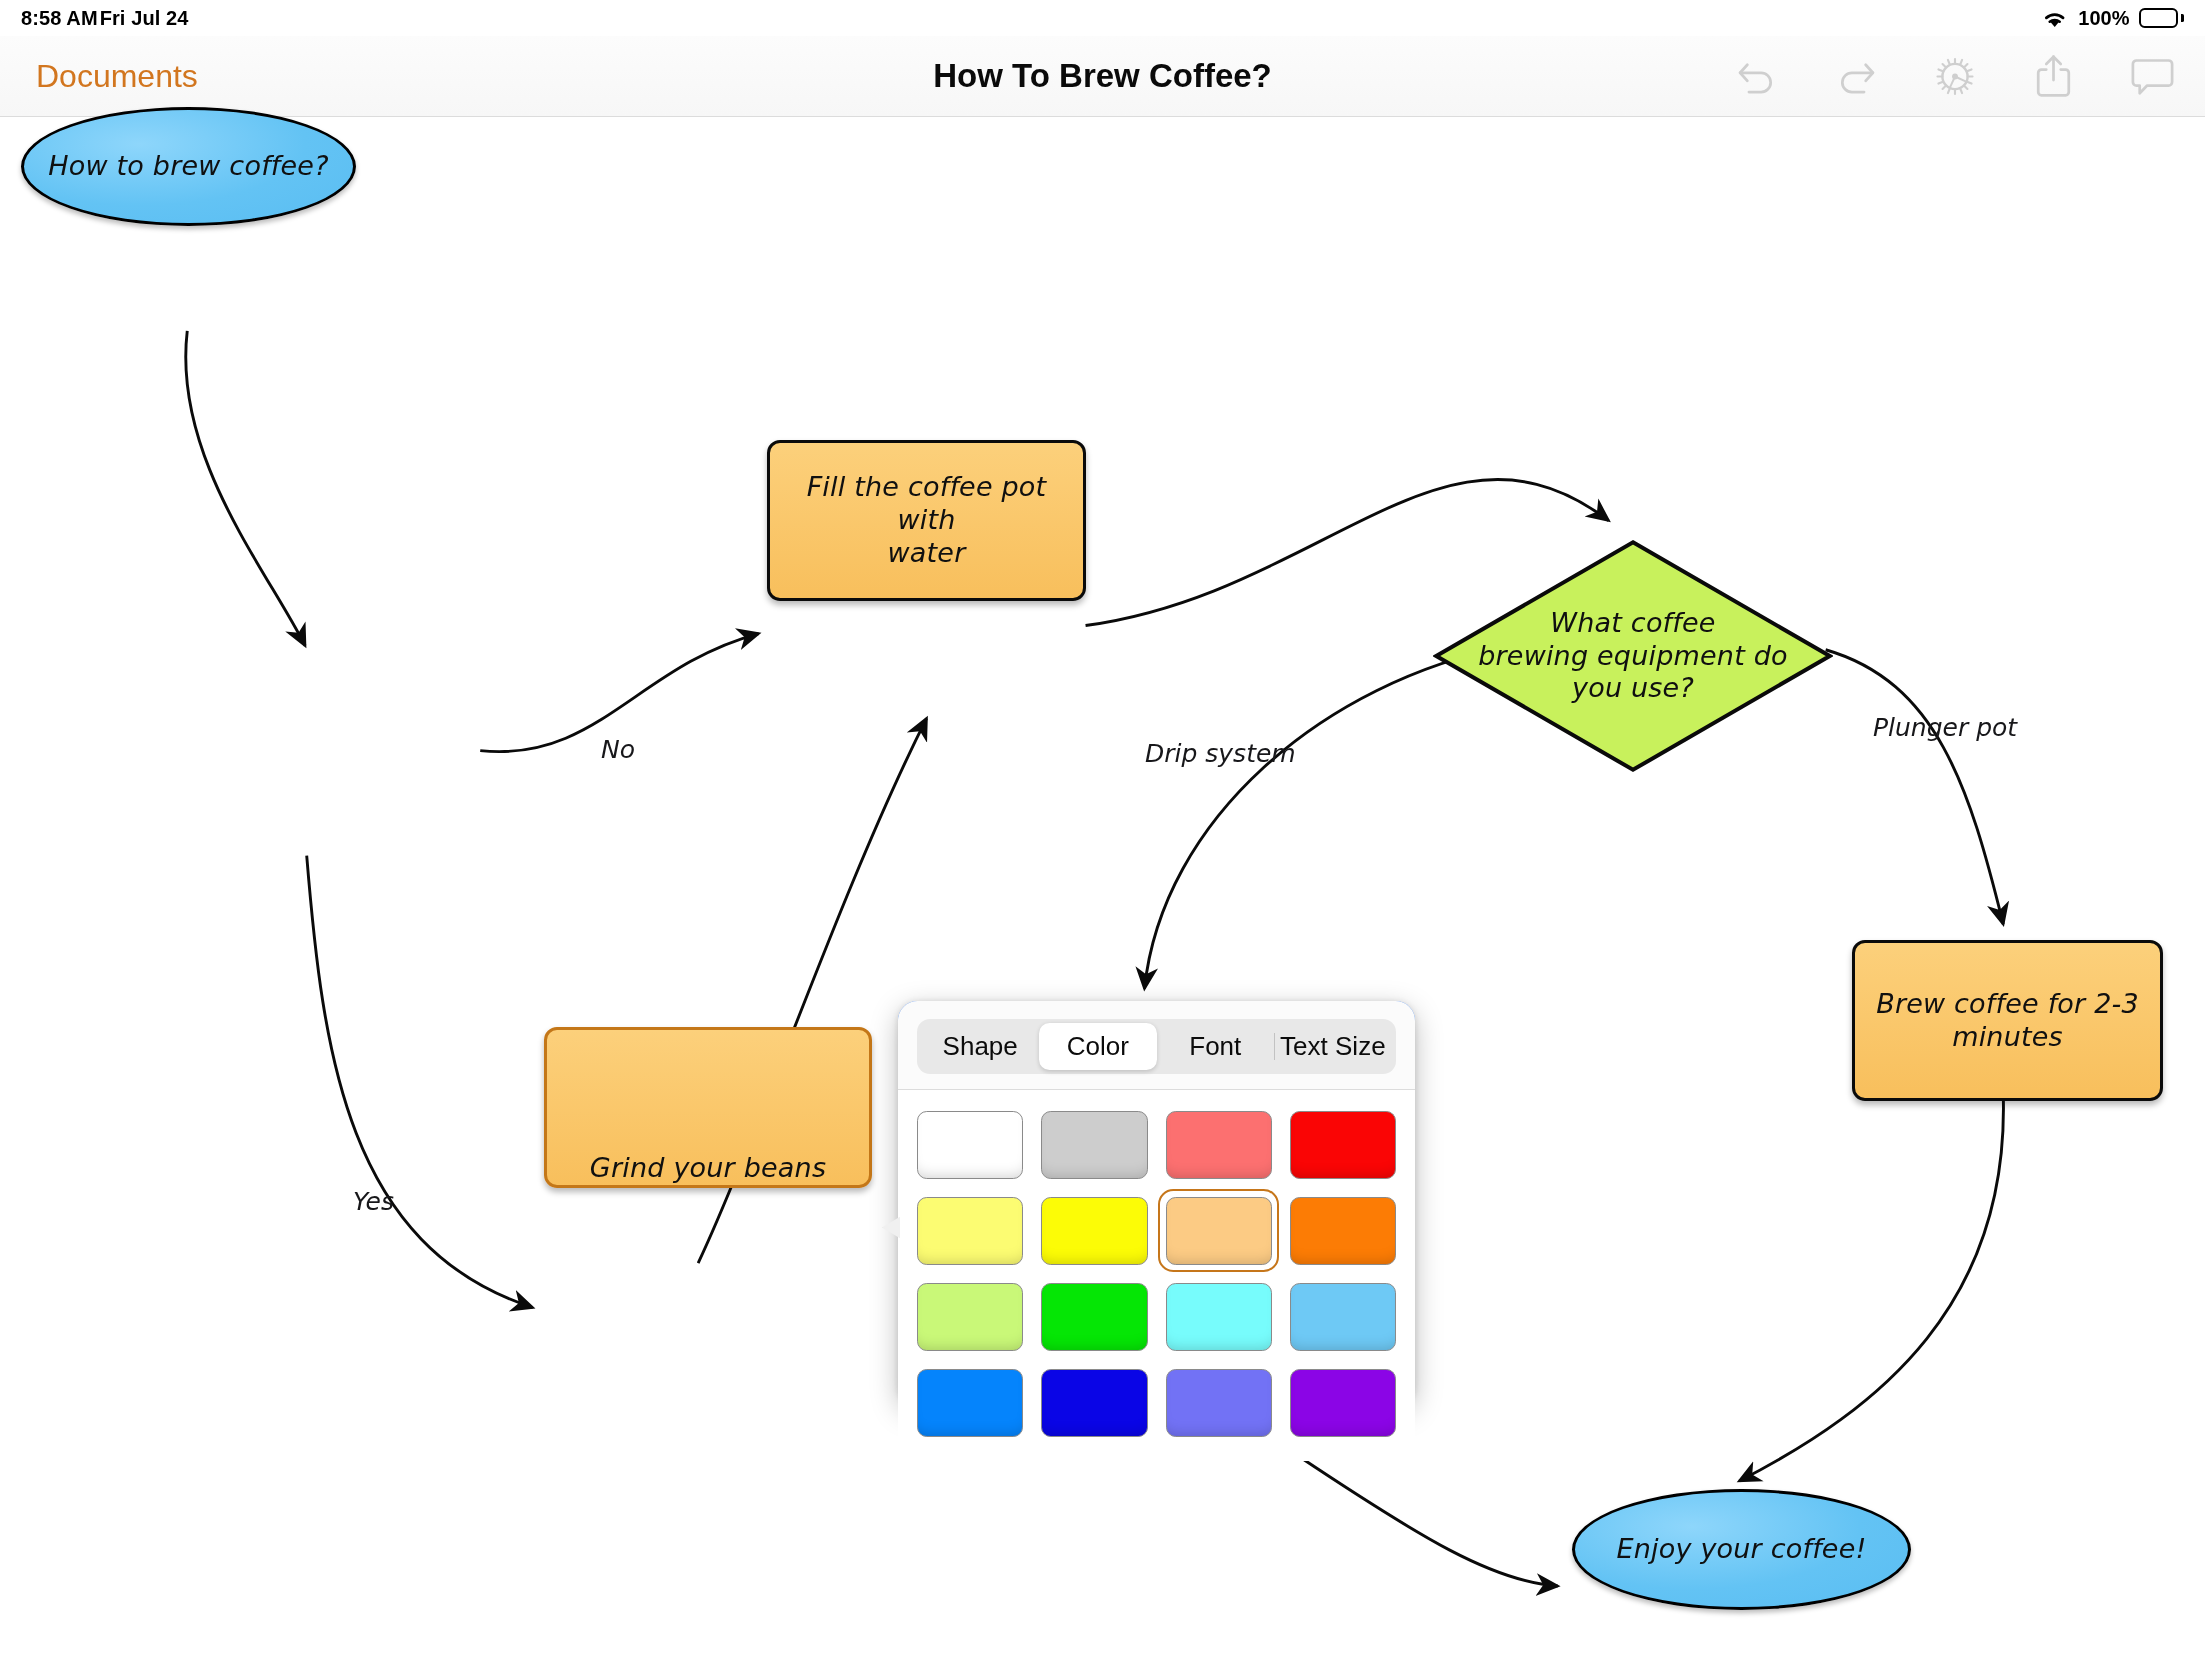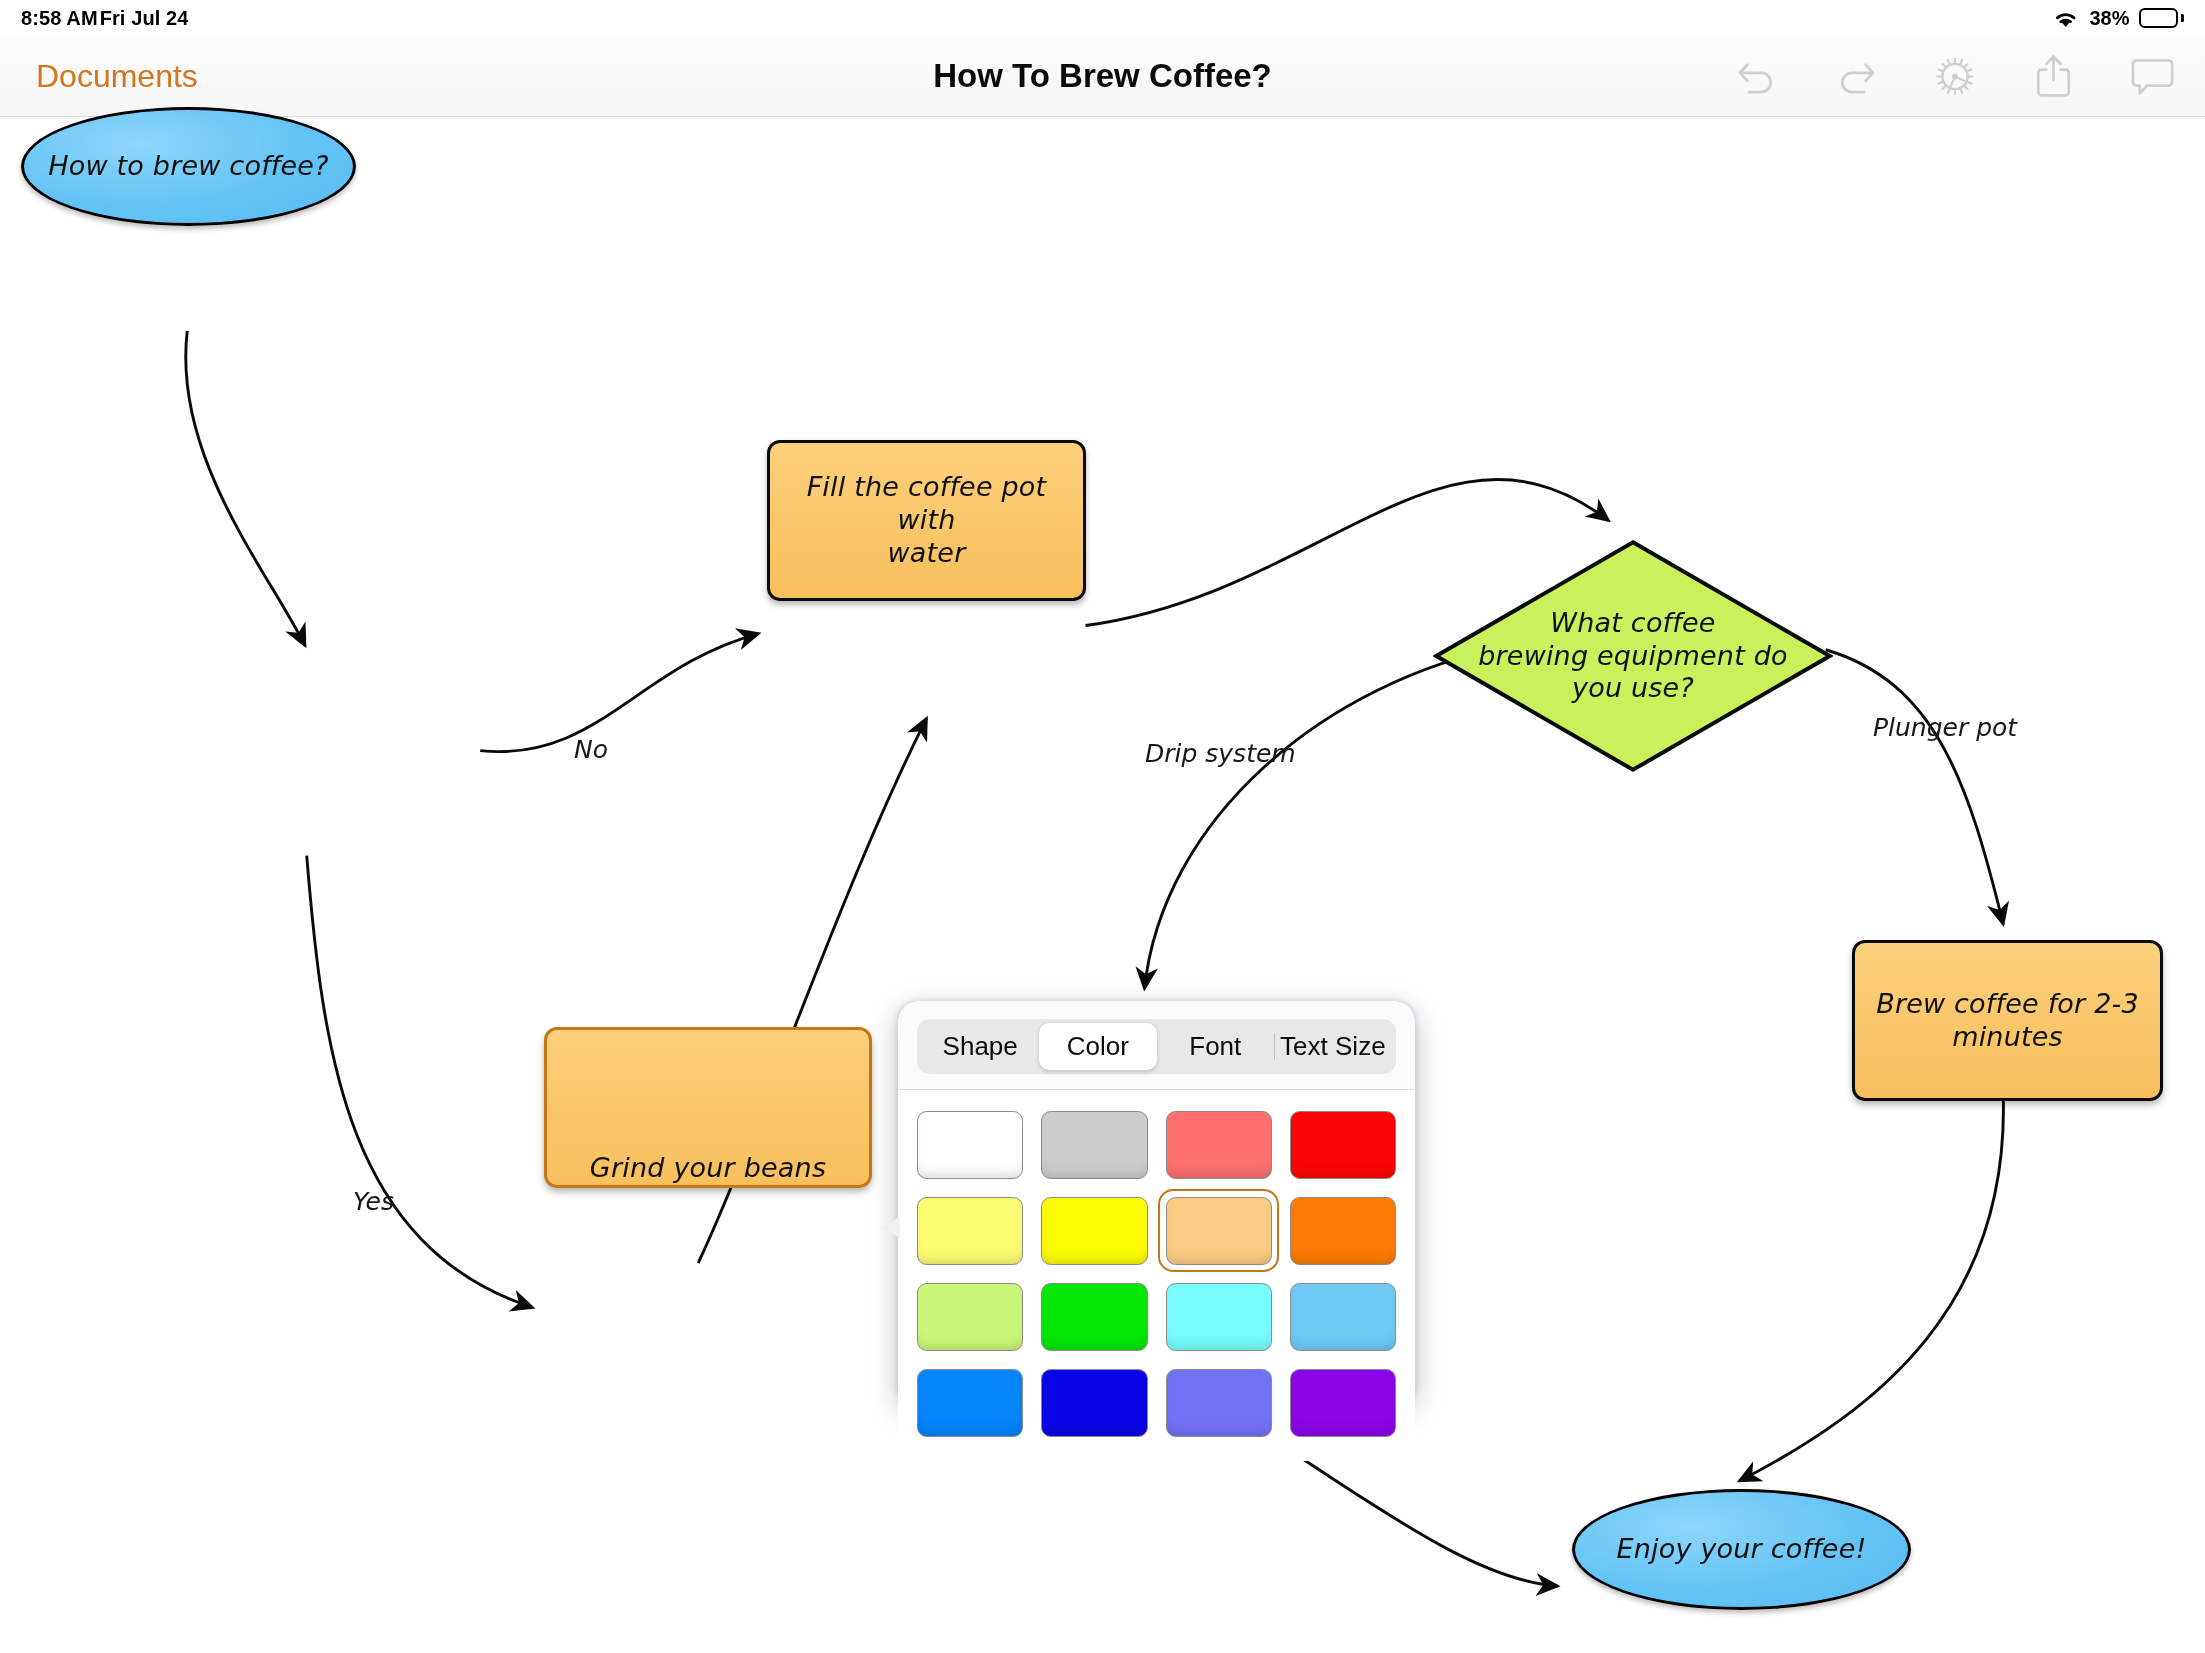--- a/index.html
+++ b/index.html
@@ -156,21 +156,21 @@
       <span>Fri Jul 24</span>
     </div>
     <div class="status-right">
       <span class="wifi-icon">
         <svg width="27.4" height="21" viewBox="0 0 34 26">
           <path d="M17 23.5 l5.2-6.2 a7.6 7.6 0 0 0-10.4 0 Z" fill="#000"></path>
           <path d="M6.6 12.2 a15.6 15.6 0 0 1 20.8 0" stroke="#000" stroke-width="3.4" fill="none" stroke-linecap="round"></path>
           <path d="M10.8 17 a10 10 0 0 1 12.4 0" stroke="#000" stroke-width="3.2" fill="none" stroke-linecap="round"></path>
         </svg>
       </span>
-      <span>38%</span>
+      <span>100%</span>
       <span class="battery-wrap">
         <span class="battery-body"><span class="battery-fill"></span></span>
         <span class="battery-nub"></span>
       </span>
     </div>
   </div>
 
   <div class="navbar">
     <div class="nav-back">Documents</div>
     <div class="nav-title">How To Brew Coffee?</div>
@@ -279,21 +279,21 @@
     </div>
 
     <div class="node rect selected" style="left:544px; top:910px; width:328px; height:161px;align-items:flex-end;">
       <span class="label">Grind your beans</span>
     </div>
 
     <div class="node ellipse" style="left:1572px; top:1372px; width:339px; height:121px;">
       <span class="label">Enjoy your coffee!</span>
     </div>
 
-    <div class="edge-label" style="left:574px;  top:618px;">No</div>
+    <div class="edge-label" style="left:601px;  top:618px;">No</div>
     <div class="edge-label" style="left:353px;  top:1070px;">Yes</div>
     <div class="edge-label" style="left:1145px; top:622px;">Drip system</div>
     <div class="edge-label" style="left:1873px; top:596px;">Plunger pot</div>
 
     <div class="popover" style="left:898px; top:884px; width:517px; height:404px;">
 
       <div class="popover-tail"></div>
 
       <div class="popover-header">
         <div class="segmented">

